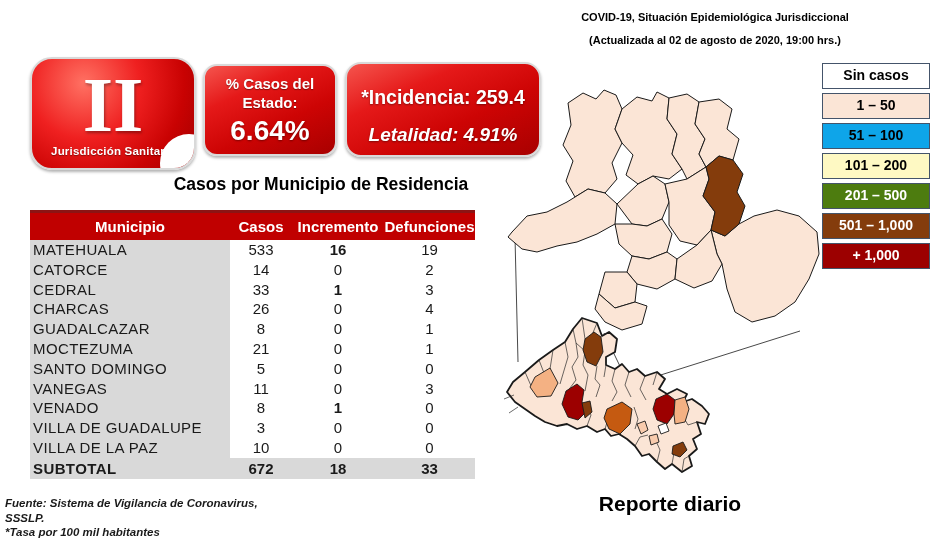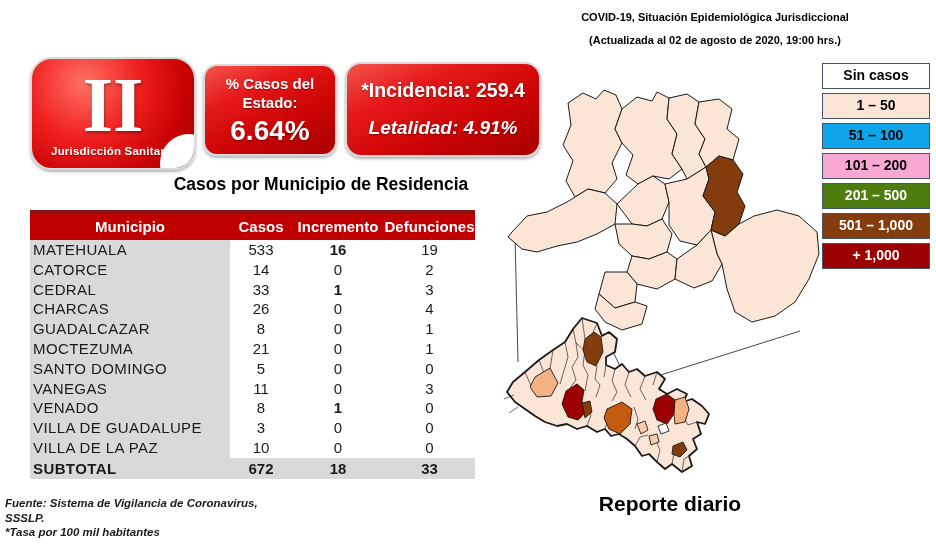--- a/index.html
+++ b/index.html
@@ -19,21 +19,21 @@
            background: radial-gradient(circle at 32% 22%,#ff7163 0%,#ef2020 40%,#c90202 72%,#a00000 100%); }
   #badge .notch { position:absolute; width:58px; height:58px; background:#fff; border-radius:50%;
                   right:-24px; bottom:-24px; }
   #badge .numeral { font-family:"Liberation Serif", serif; font-weight:bold; font-size:78px;
                     line-height:92px; text-shadow:1px 2px 3px rgba(0,0,0,.35); }
   #badge .blabel { font-size:11.5px; font-weight:bold; margin-top:-6px; letter-spacing:.2px;
                    text-shadow:0 1px 1px rgba(0,0,0,.4); }
   #pctbox { left:203px; top:64px; width:134px; height:92px; border-radius:14px; padding-top:8px; }
   #pctbox .l1 { font-weight:bold; font-size:15px; line-height:19px; text-shadow:0 1px 1px rgba(0,0,0,.4); }
   #pctbox .val { font-weight:bold; font-size:28px; margin-top:3px; text-shadow:0 1px 2px rgba(0,0,0,.4); }
-  #incbox { left:345px; top:62px; width:196px; height:95px; border-radius:16px; padding-top:15px; }
+  #incbox { left:345px; top:62px; width:196px; height:95px; border-radius:16px; padding-top:22px; }
   #incbox .inc { font-weight:bold; font-size:19.5px; text-shadow:0 1px 2px rgba(0,0,0,.4); }
   #incbox .let { font-weight:bold; font-style:italic; font-size:19px; margin-top:15px;
                  text-shadow:0 1px 2px rgba(0,0,0,.4); }
 
   
   .sec-title { position:absolute; left:150px; top:174px; width:342px; text-align:center;
                font-weight:bold; font-size:17.5px; color:#000; }
 
   
   #tbl { position:absolute; left:30px; top:210px; width:445px; font-size:15px; color:#1a1a1a; }
@@ -177,21 +177,21 @@
       <div class="cell-num">672</div>
       <div class="cell-num">18</div>
       <div class="cell-num">33</div>
     </div>
   </div>
 
   <div id="legend">
       <div class="legend-item" style="background: rgb(255, 255, 255); color: rgb(0, 0, 0);">Sin casos</div>
       <div class="legend-item" style="background: rgb(251, 229, 214); color: rgb(0, 0, 0);">1 – 50</div>
       <div class="legend-item" style="background: #0ea5e9; color: rgb(0, 0, 0);">51 – 100</div>
-      <div class="legend-item" style="background: #f9a8d4; color: rgb(0, 0, 0);">101 – 200</div>
+      <div class="legend-item" style="background: #fef9c3; color: rgb(0, 0, 0);">101 – 200</div>
       <div class="legend-item" style="background: #4d7c0f; color: rgb(255, 255, 255);">201 – 500</div>
       <div class="legend-item" style="background: rgb(132, 60, 12); color: rgb(255, 255, 255);">501 – 1,000</div>
       <div class="legend-item" style="background: rgb(156, 0, 0); color: rgb(255, 255, 255);">+ 1,000</div>
     </div>
 
   <svg id="map" width="344" height="400" viewBox="0 0 344 400">
 
     <path class="connector" d="M 27,152 L 30,277"></path>
     <path class="connector" d="M 116,248 L 141,300"></path>
     <path class="connector" d="M 312,246 L 141,300"></path>

